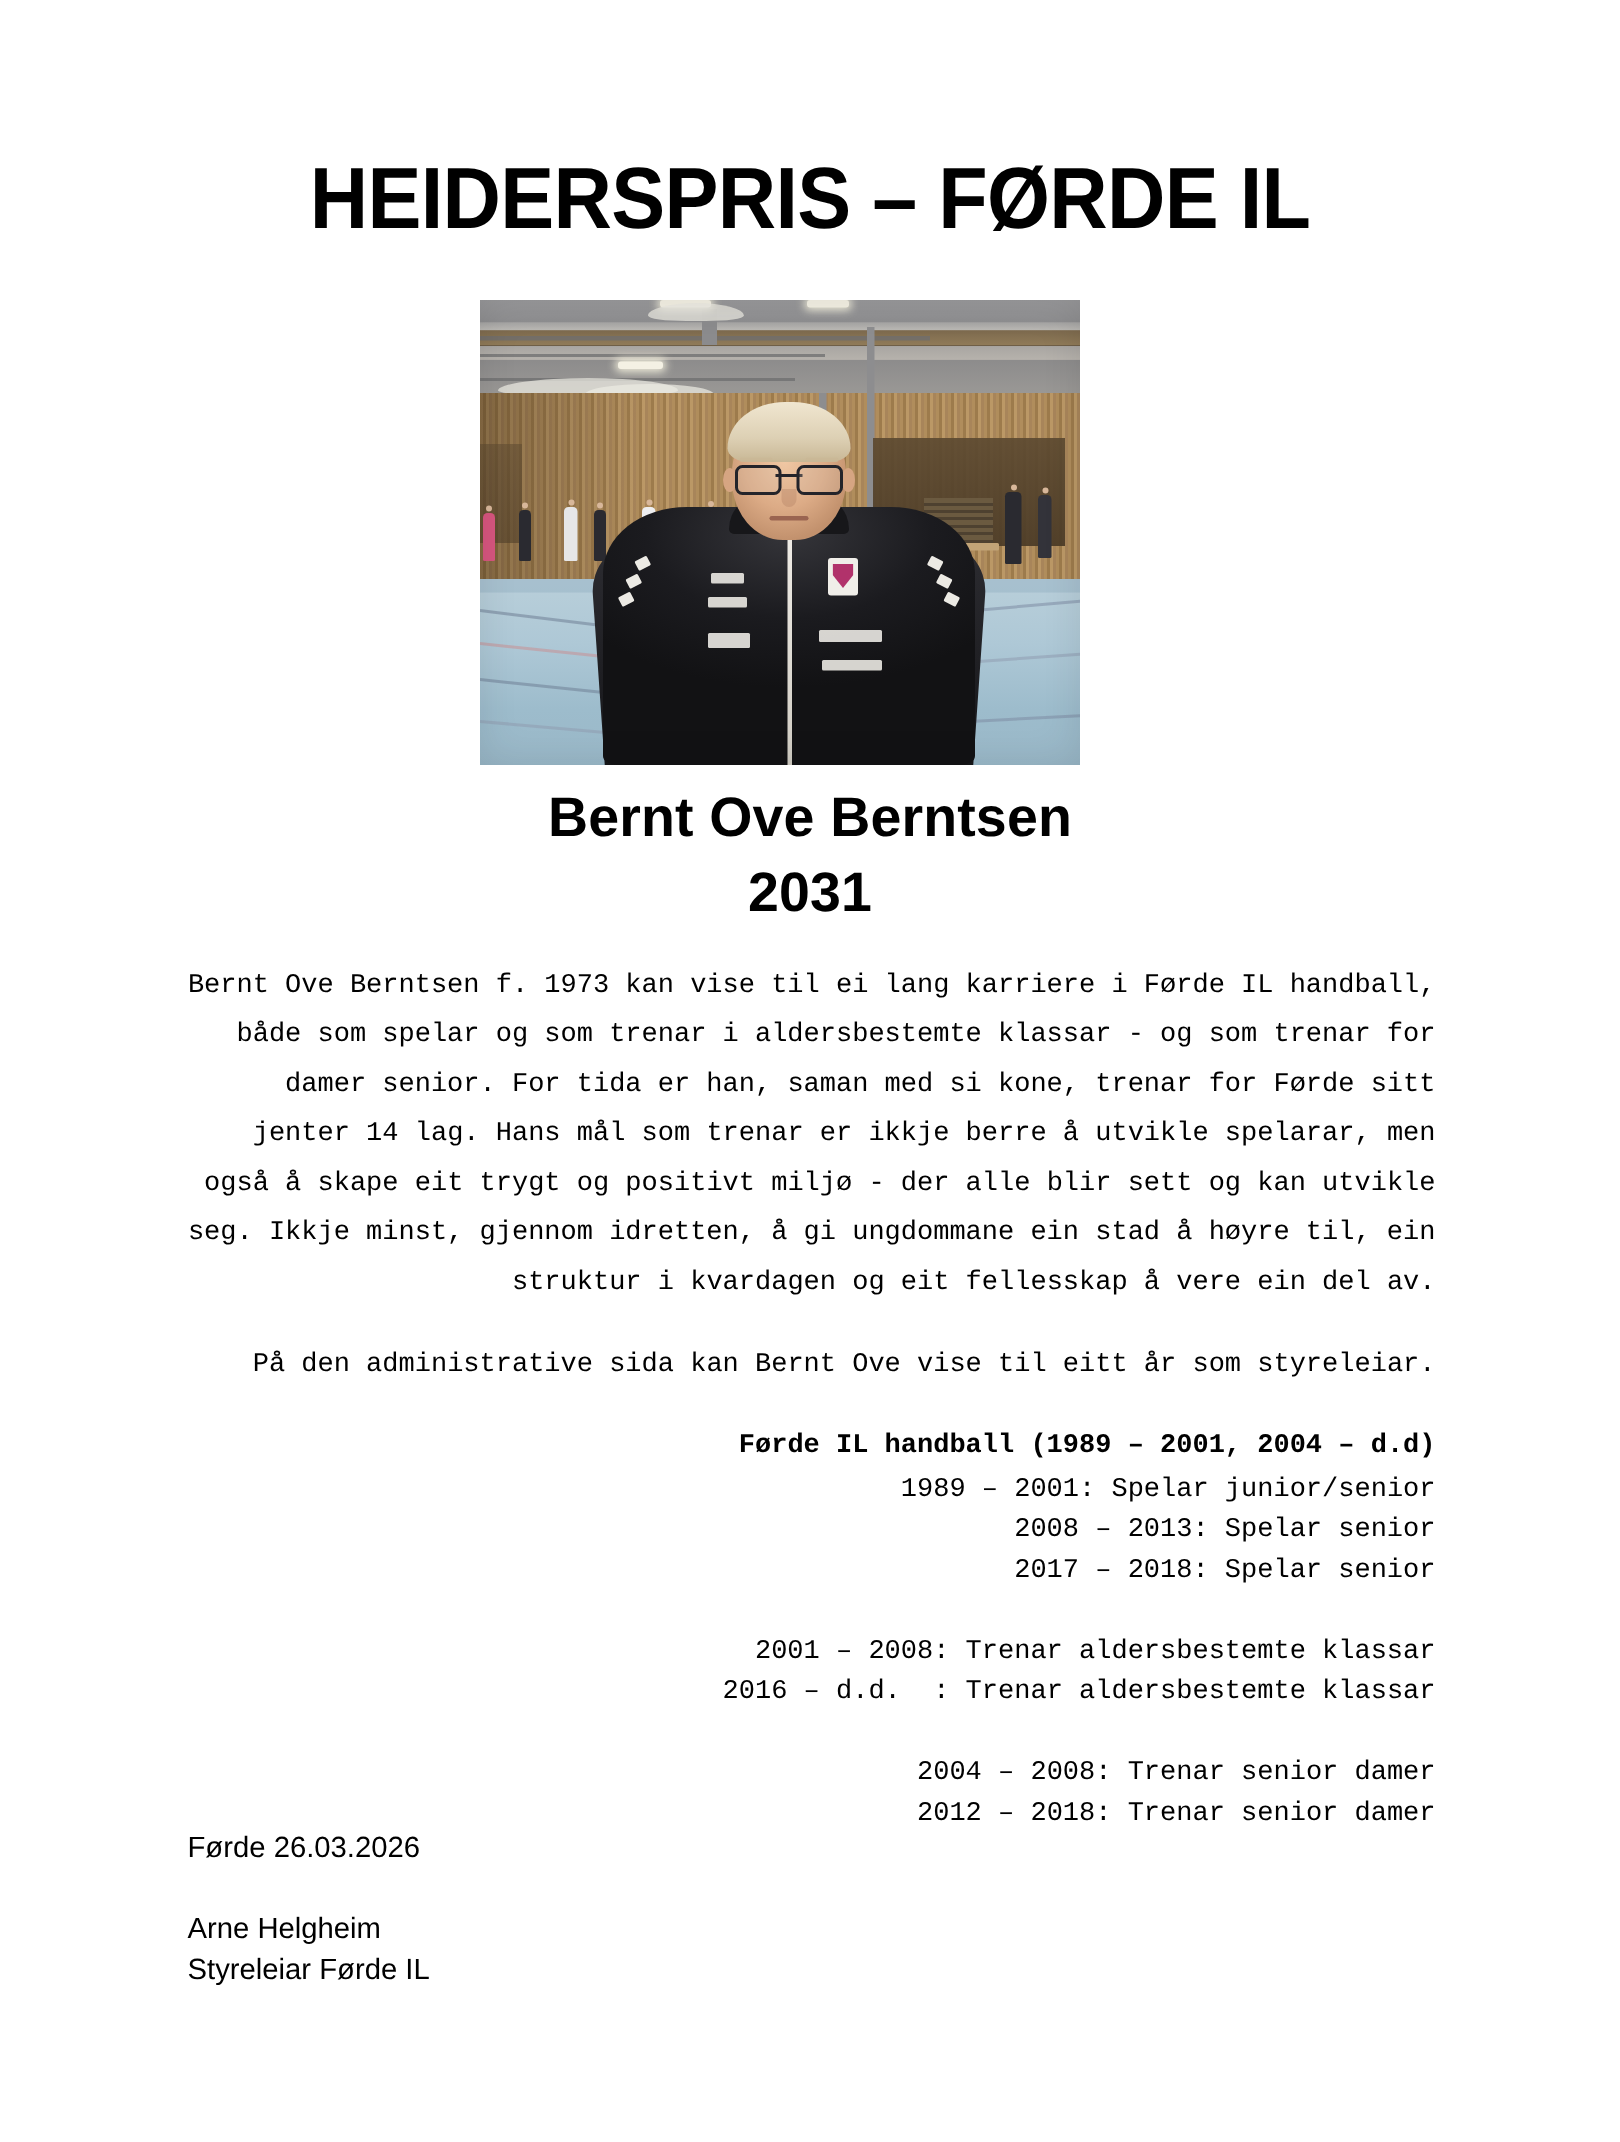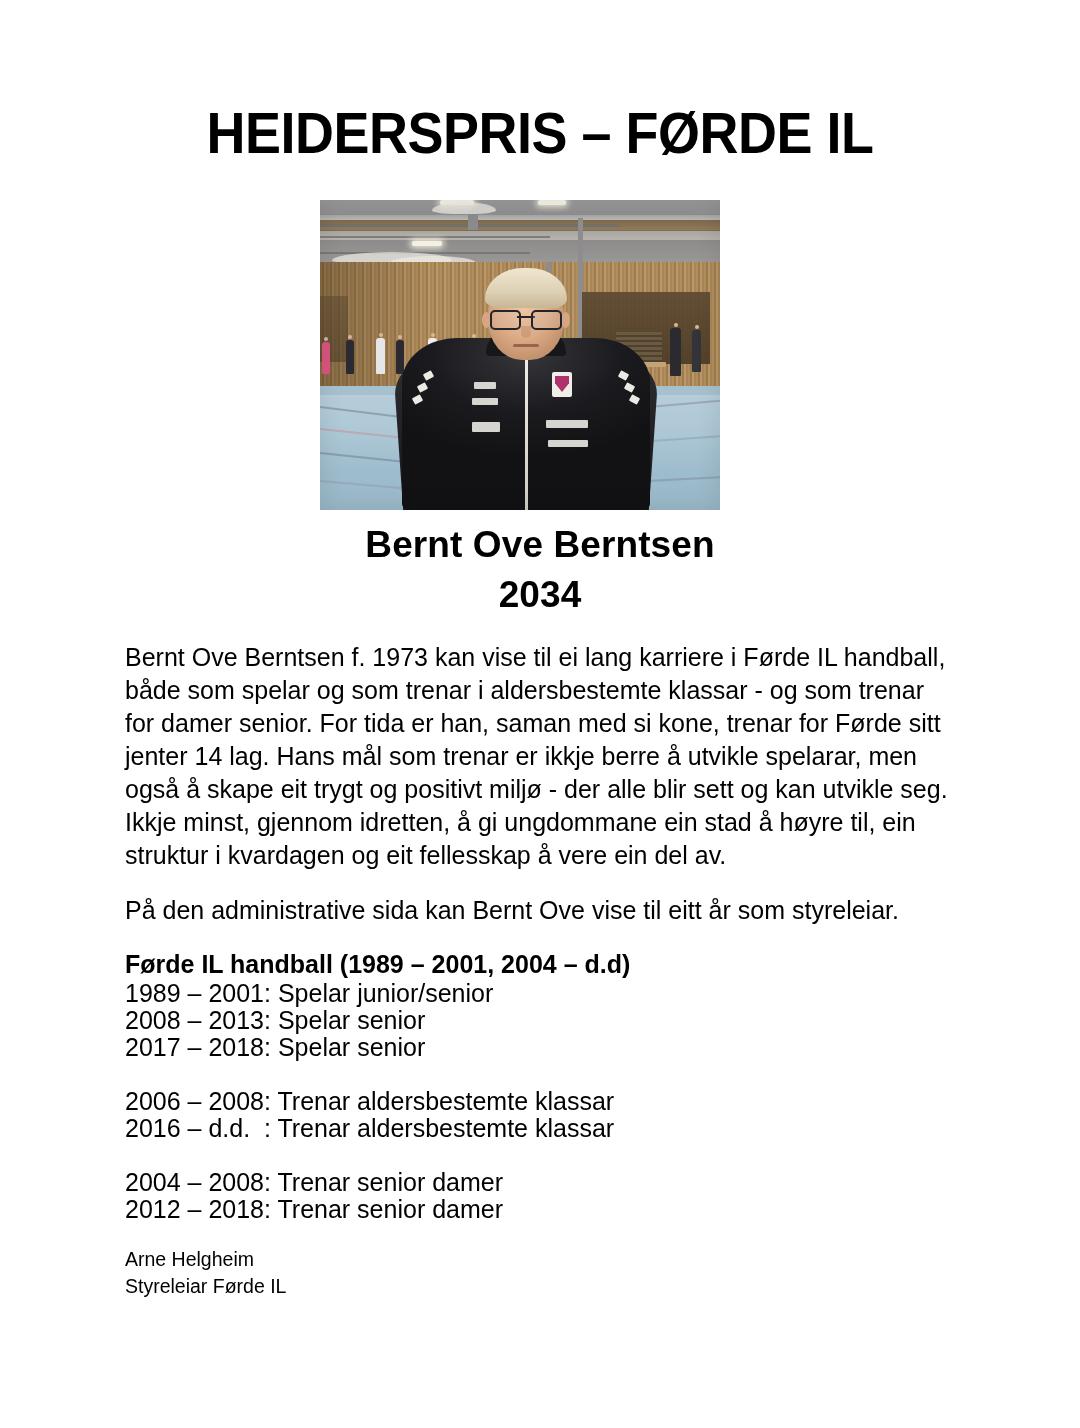--- a/index.html
+++ b/index.html
@@ -327,23 +327,24 @@
     line-height: 50px;
     letter-spacing: .1px;
   }
 
   
   .body-col {
     position: absolute;
     left: 125px;
     top: 641px;
     width: 832px;
-    font-size: 25px;
+    font-size: 18px;
     line-height: 33px;
-    text-align: left;
+    text-align: right;
+    font-family: Liberation Mono, monospace;
   }
   .para {
     margin: 0 0 22px 0;
   }
   .para:last-child { margin-bottom: 0; }
   .bold-head {
     font-weight: 700;
     margin: 0;
     line-height: 31px;
   }
@@ -476,43 +477,44 @@
         <div class="nose"></div>
         <div class="mouth"></div>
       </div>
 
       <div class="photo-vign"></div>
     </div>
   </div>
 
   <div class="name-block">
     <div class="name-line">Bernt Ove Berntsen</div>
-    <div class="name-line">2034</div>
+    <div class="name-line">2031</div>
   </div>
 
   <div class="body-col">
     <p class="para">Bernt Ove Berntsen f. 1973 kan vise til ei lang karriere i Førde IL handball, både som spelar og som trenar i aldersbestemte klassar - og som trenar for damer senior. For tida er han, saman med si kone, trenar for Førde sitt jenter 14 lag. Hans mål som trenar er ikkje berre å utvikle spelarar, men også å skape eit trygt og positivt miljø - der alle blir sett og kan utvikle seg. Ikkje minst, gjennom idretten,  å gi ungdommane ein stad å høyre til, ein struktur i kvardagen og eit fellesskap å vere ein del av.</p>
     <p class="para">På den administrative sida kan Bernt Ove vise til eitt år som styreleiar.</p>
 
     <p class="bold-head">Førde IL handball (1989 – 2001, 2004 – d.d)</p>
 
     <div class="listing">1989 – 2001: Spelar junior/senior</div>
     <div class="listing">2008 – 2013: Spelar senior</div>
     <div class="listing">2017 – 2018: Spelar senior</div>
 
     <div class="gap"></div>
 
-    <div class="listing">2006 – 2008: Trenar aldersbestemte klassar</div>
+    <div class="listing">2001 – 2008: Trenar aldersbestemte klassar</div>
     <div class="listing">2016 – d.d.  : Trenar aldersbestemte klassar</div>
 
     <div class="gap"></div>
 
     <div class="listing">2004 – 2008: Trenar senior damer</div>
     <div class="listing">2012 – 2018: Trenar senior damer</div>
   </div>
 
   <div class="sig-block">
+    <div>Førde 26.03.2026</div>
     <div class="sig-gap"></div>
     <div>Arne Helgheim</div>
     <div>Styreleiar Førde IL</div>
   </div>
 
 </div>
 
 </body></html>

